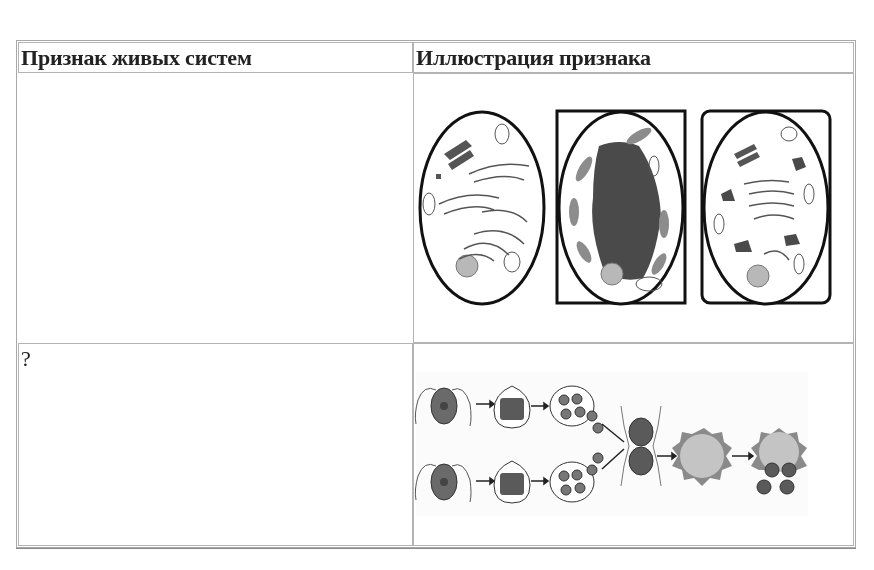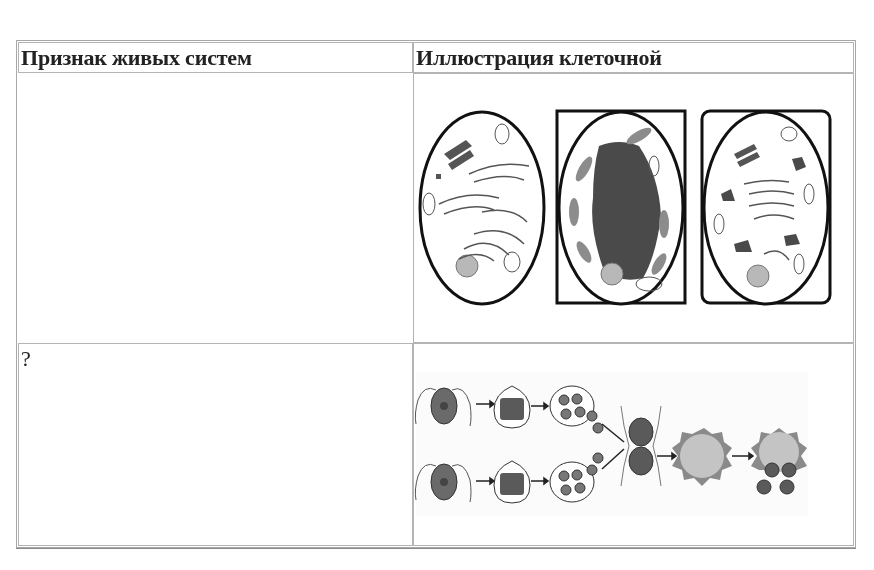--- a/index.html
+++ b/index.html
@@ -21,21 +21,21 @@
   </style>
 </head>
 <body>
 
 <div class="tbl">
   <div class="row hdr">
     <div class="cell c1">
       <span>Признак живых систем</span>
     </div>
     <div class="cell c2">
-      <span>Иллюстрация клеточной</span>
+      <span>Иллюстрация признака</span>
     </div>
   </div>
 
   <div class="row r1">
     <div class="cell c2">
       <svg width="440" height="268" viewBox="0 0 440 268" style="left:0;top:0">
 
         <g>
           <ellipse cx="68" cy="134" rx="62" ry="96" fill="#fff" stroke="#111" stroke-width="3"></ellipse>
           <path d="M30 80 l22 -14 l6 6 l-22 14 z M34 90 l22 -14 l4 6 l-22 14 z" fill="#555"></path>

